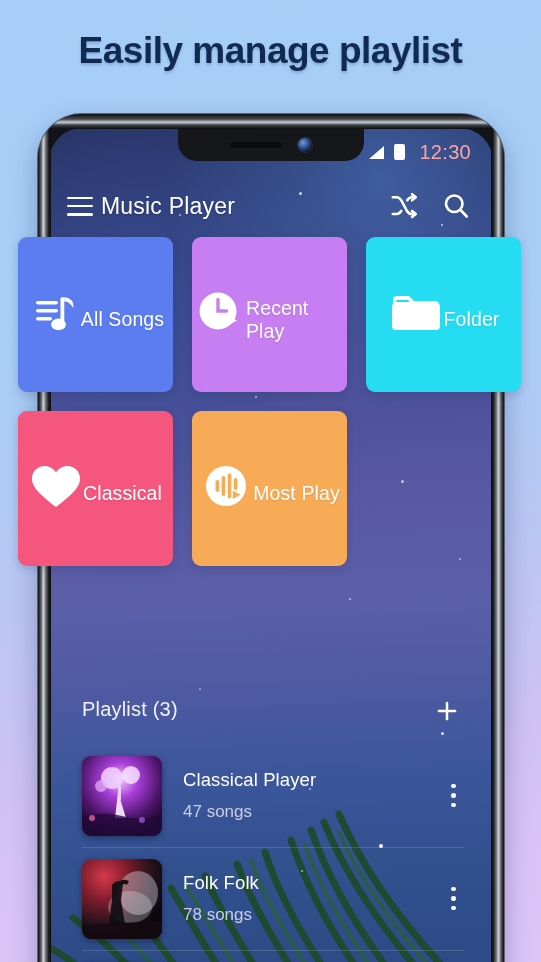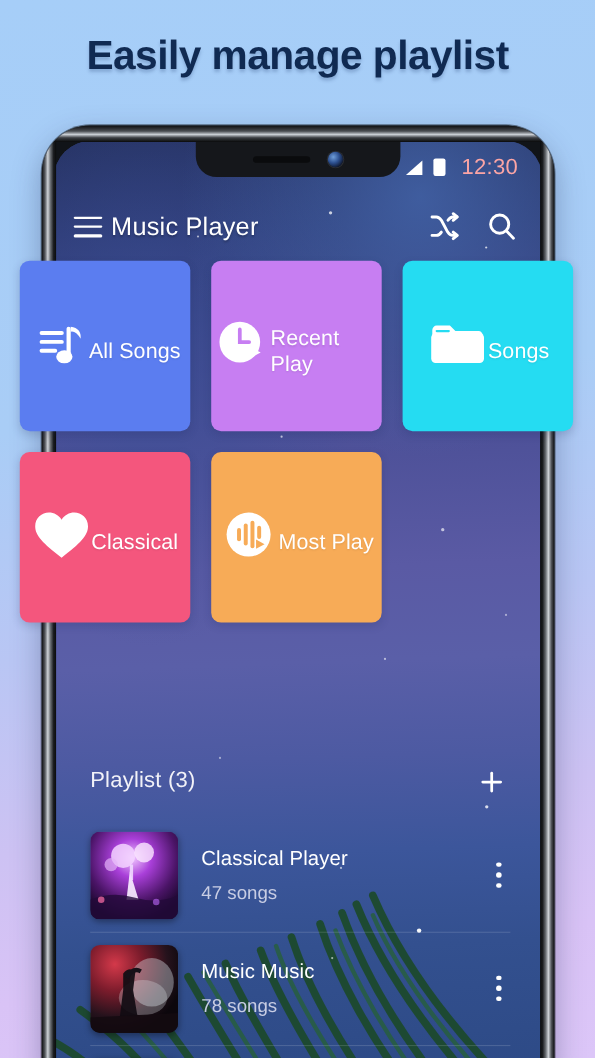--- a/index.html
+++ b/index.html
@@ -309,21 +309,21 @@
               </defs>
               <rect width="80" height="80" fill="url(#tg2)"></rect>
               <ellipse cx="56" cy="34" rx="20" ry="22" fill="#cfd6dd" opacity=".42"></ellipse>
               <ellipse cx="48" cy="48" rx="22" ry="16" fill="#e7ecef" opacity=".28"></ellipse>
               <path d="M30 26 q6 -7 11 -1 l-2 16 l4 24 h-16 l3 -24 z" fill="#110c12" opacity=".92"></path>
               <path d="M33 30 q6 -10 13 -6" stroke="#171018" stroke-width="4" fill="none"></path>
               <path d="M0 66 L80 62 L80 80 L0 80 Z" fill="#140a10" opacity=".85"></path>
             </svg>
           </div>
           <div class="row-text">
-            <span class="row-title">Music Music</span>
+            <span class="row-title">Folk Folk</span>
             <span class="row-sub">78 songs</span>
           </div>
           <div class="dots">
               <i></i>
               <i></i>
               <i></i>
             </div>
         </div>
 
         <div class="row">
@@ -385,21 +385,21 @@
     </div>
 
     <div class="tile" style="background:#25dcf2">
       <div class="tile-icon">
         <svg width="56" height="50" viewBox="0 0 56 50">
           <path d="M5 12 a4 4 0 0 1 4 -4 h12 l5 5 h21 a4 4 0 0 1 4 4 v4 H5 Z" fill="#fff"></path>
           <path d="M4 19 a4 4 0 0 1 4 -4 h40 a4 4 0 0 1 4 4 v19 a4 4 0 0 1 -4 4 H8 a4 4 0 0 1 -4 -4 Z" fill="#fff"></path>
           <path d="M9 13 h11" stroke="#25dcf2" stroke-width="2" stroke-linecap="round"></path>
         </svg>
       </div>
-      <div class="tile-label">Songs</div>
+      <div class="tile-label">Folder</div>
     </div>
 
     <div class="tile" style="background:#f4567d">
       <div class="tile-icon">
         <svg width="54" height="48" viewBox="0 0 54 48">
           <path d="M27 44 C 10 31 3 24 3 15.5 C 3 8 9 3 15.5 3 C 20 3 24.6 5.4 27 9.6 C 29.4 5.4 34 3 38.5 3 C 45 3 51 8 51 15.5 C 51 24 44 31 27 44 Z" fill="#fff"></path>
         </svg>
       </div>
       <div class="tile-label">Classical</div>
     </div>

